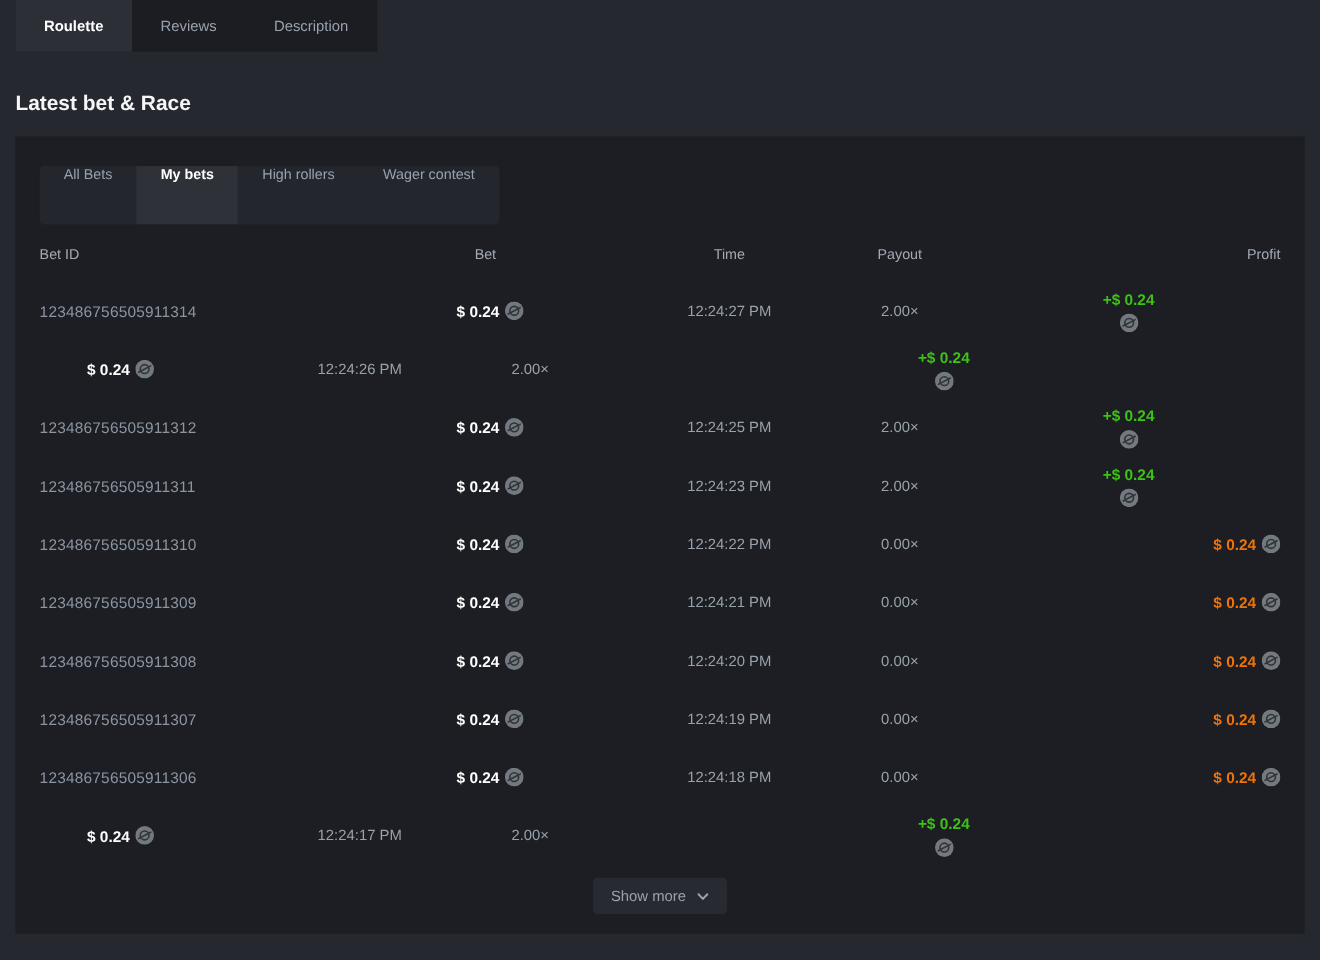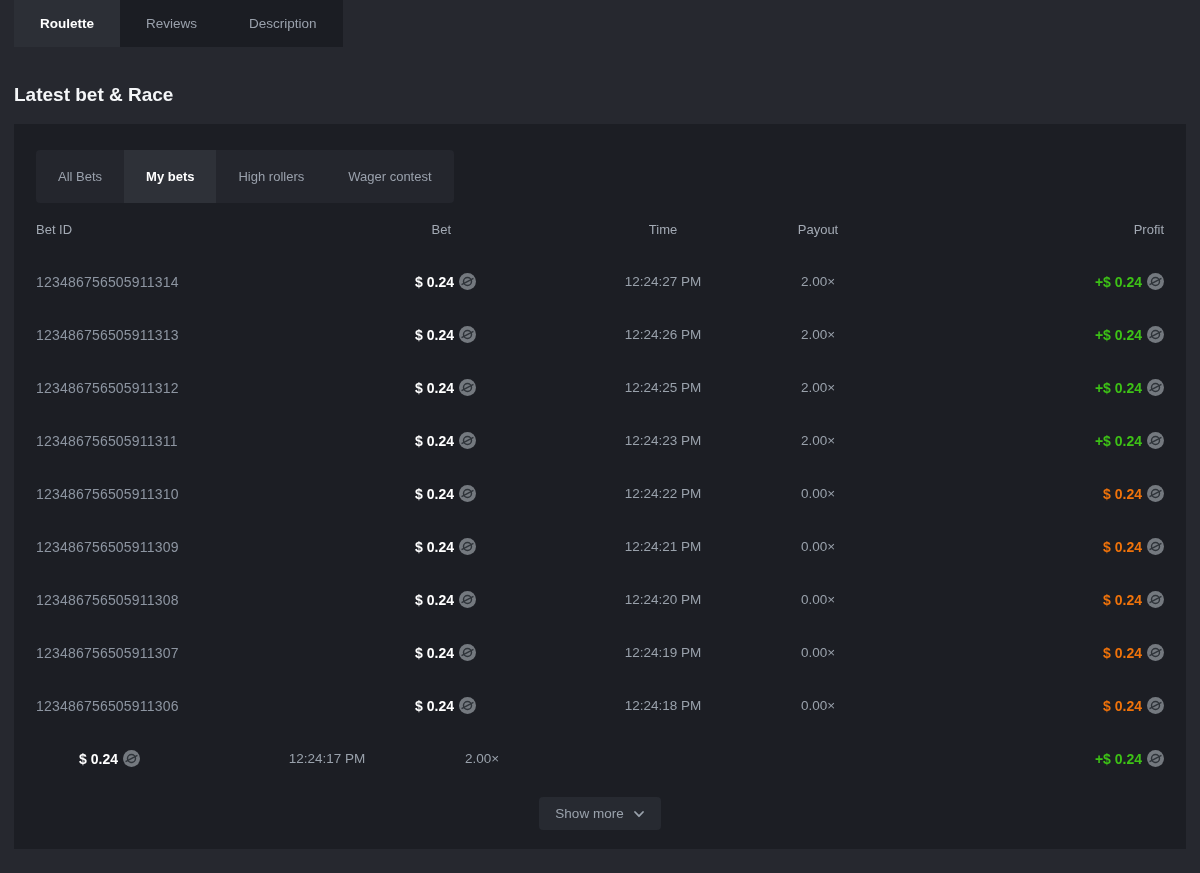--- a/index.html
+++ b/index.html
@@ -50,21 +50,21 @@
 
   
   .inner-tabs {
     display:inline-flex;
     background:#24262d;
     border-radius:4px;
     height:53px;
     overflow:hidden;
   }
   .inner-tab {
-    display:flex; align-items:center;
+    display:flex; 
     padding:0 22px;
     font-size:13px;
     color:#9aa1ac;
     cursor:pointer;
     white-space:nowrap;
   }
   .inner-tab.active {
     background:#2e3138;
     color:#ffffff;
     font-weight:700;
@@ -84,21 +84,21 @@
   .c-payout { width:140px; margin-left:10px; text-align:center; }
   .c-profit { flex:1; display:flex; justify-content:flex-end; align-items:center; gap:5px; }
 
   .thead .c-bet { padding-right:25px; }
 
   .trow .c-id     { color:#8d95a1; font-size:14px; letter-spacing:.2px; }
   .trow .c-bet    { color:#ffffff; font-weight:700; font-size:14px; }
   .trow .c-time   { color:#99a1ab; font-size:13.5px; }
   .trow .c-payout { color:#99a1ab; font-size:13.5px; }
   .trow .c-profit { font-weight:700; font-size:14px; }
-  .c-profit.win   { color:#3dc216; }
+  .c-profit.win   { color:#3dc216;flex-direction:column; }
   .c-profit.loss  { color:#f0730a; }
 
   .coin { width:17px; height:17px; flex:0 0 auto; }
 
   
   .show-more-wrap { display:flex; justify-content:center; margin-top:12px; }
   .show-more {
     display:flex; align-items:center; gap:9px;
     background:#272a31;
     border:none;
@@ -185,21 +185,20 @@
   <svg class="coin" viewBox="0 0 20 20">
     <circle cx="10" cy="10" r="10" fill="#74797f"></circle>
     <circle cx="10" cy="10" r="4.7" fill="none" stroke="#2f343a" stroke-width="1.7"></circle>
     <line x1="3" y1="13.7" x2="17" y2="6.3" stroke="#2f343a" stroke-width="1.7"></line>
   </svg>
 
       </div>
     </div>
 
     <div class="trow">
-      <div class="c-id">123486756505911313</div>
       <div class="c-bet">
         <span>$ 0.24</span>
 
   <svg class="coin" viewBox="0 0 20 20">
     <circle cx="10" cy="10" r="10" fill="#74797f"></circle>
     <circle cx="10" cy="10" r="4.7" fill="none" stroke="#2f343a" stroke-width="1.7"></circle>
     <line x1="3" y1="13.7" x2="17" y2="6.3" stroke="#2f343a" stroke-width="1.7"></line>
   </svg>
 
       </div>

